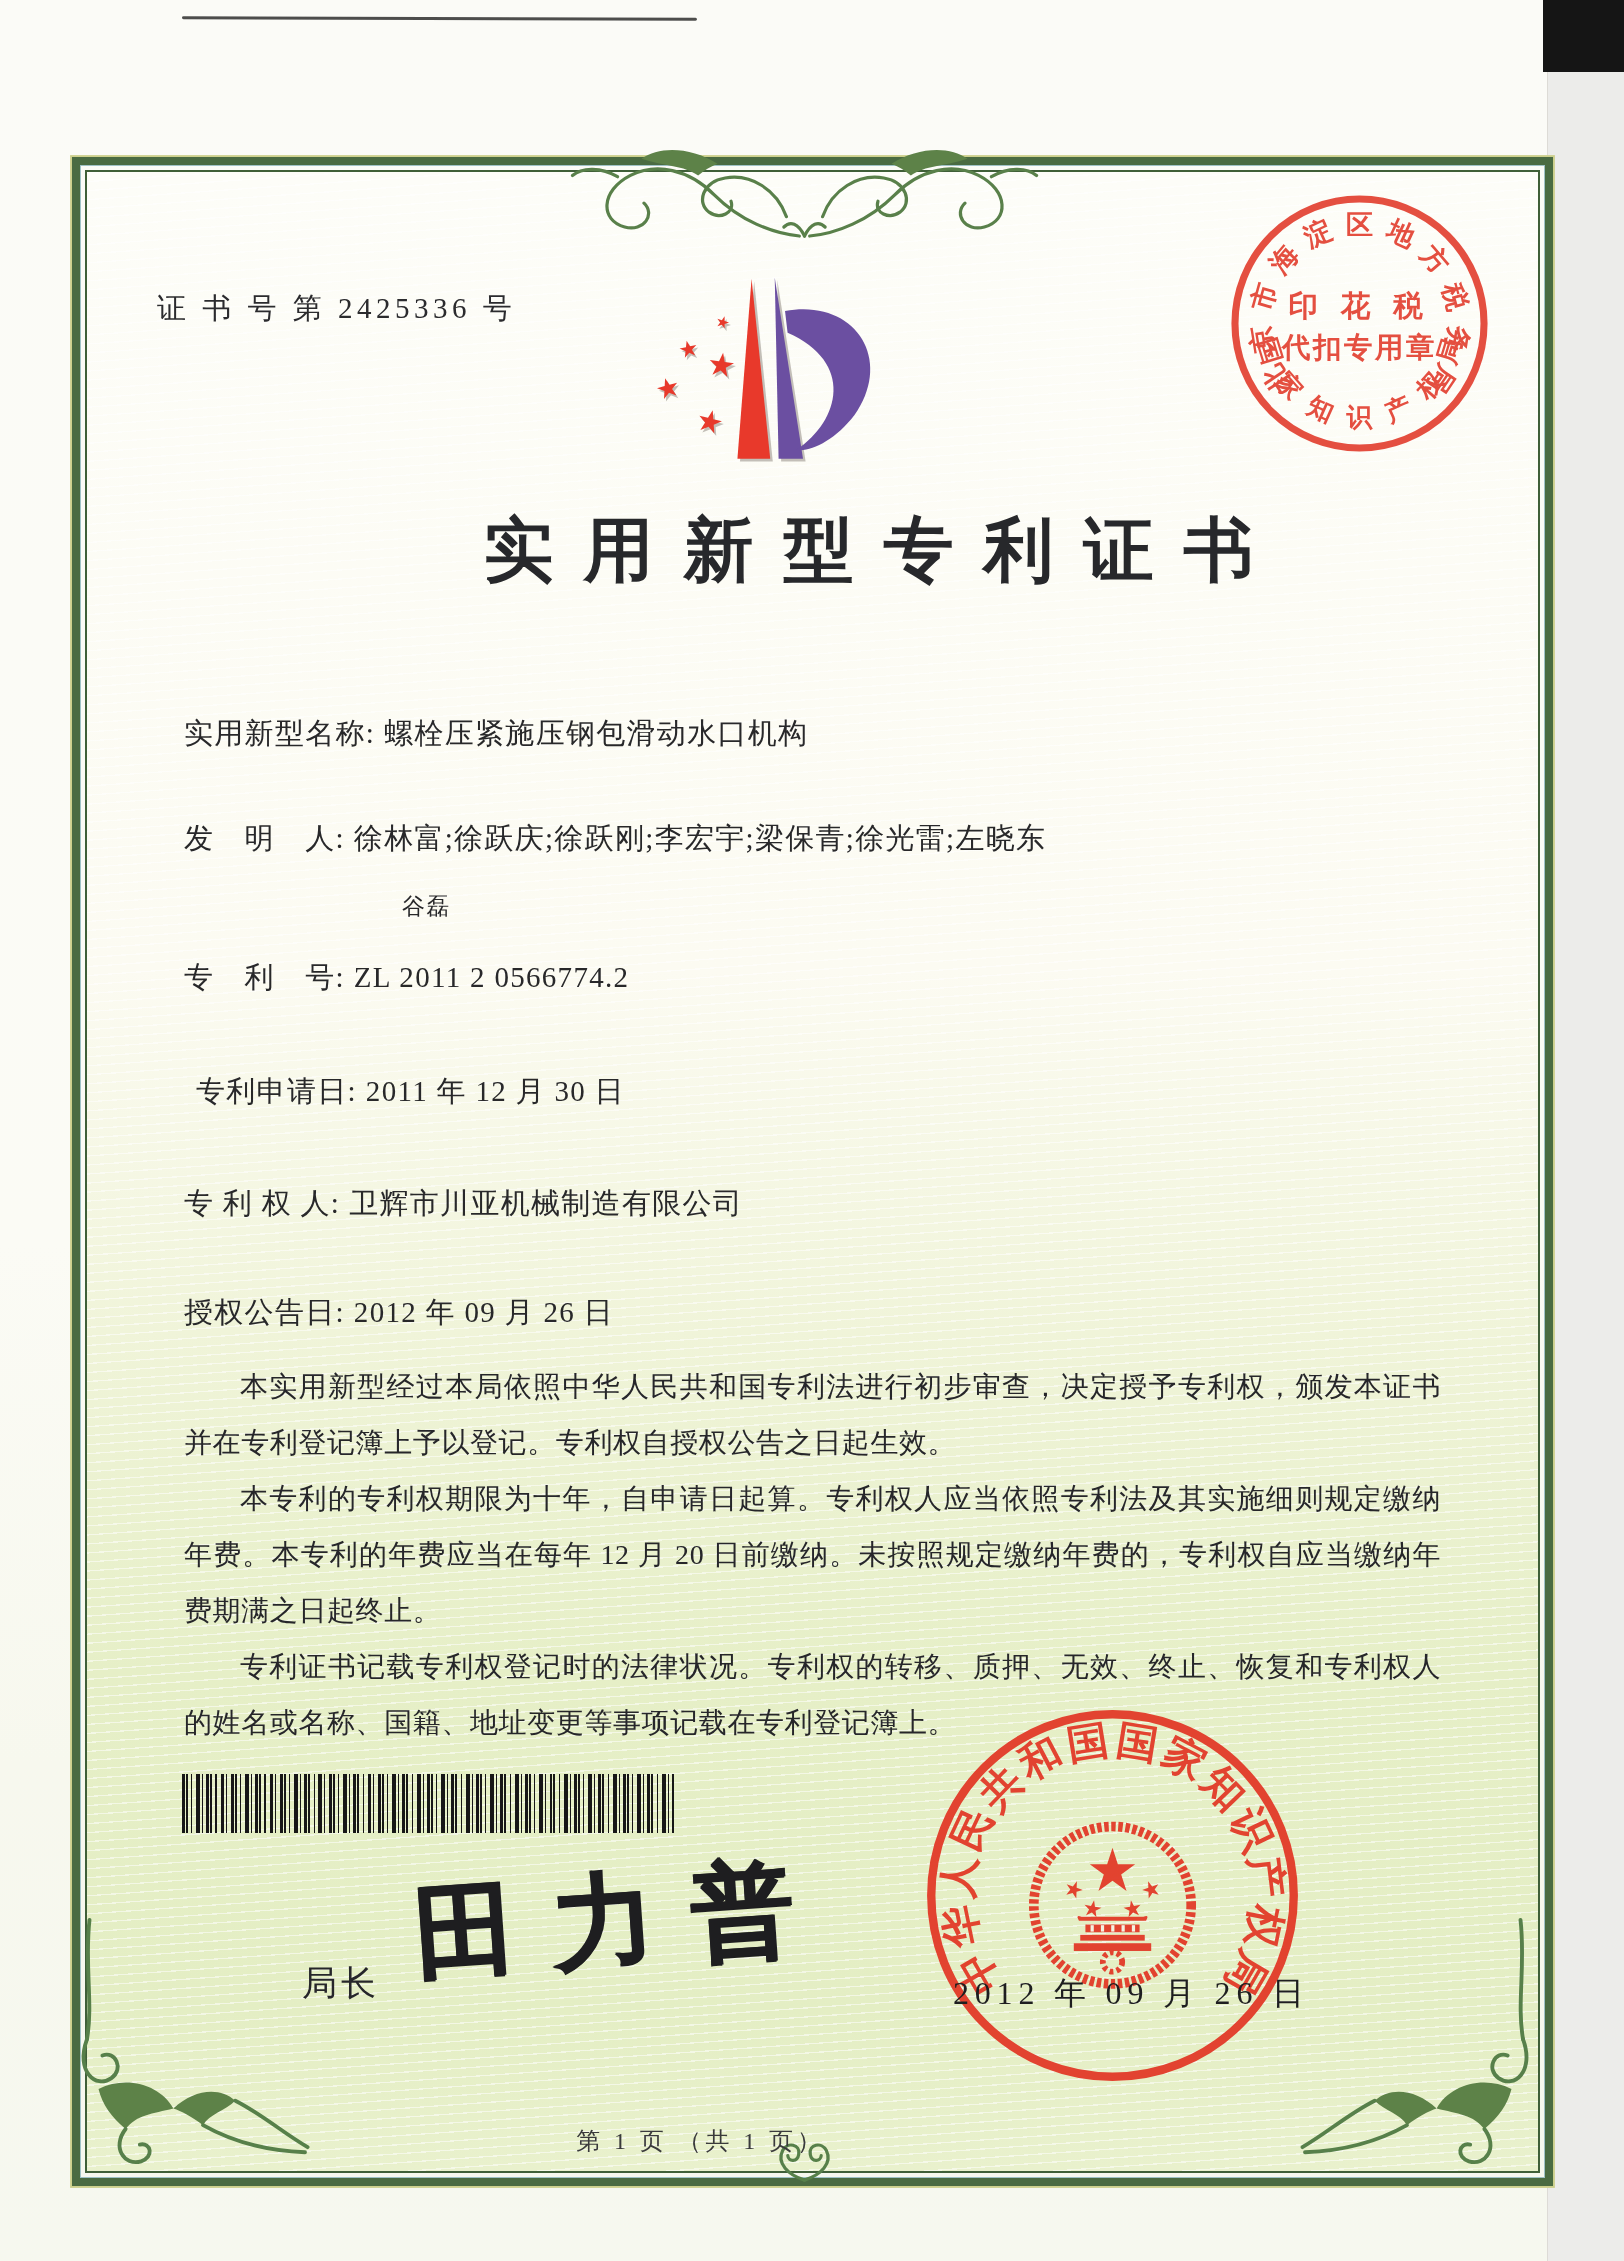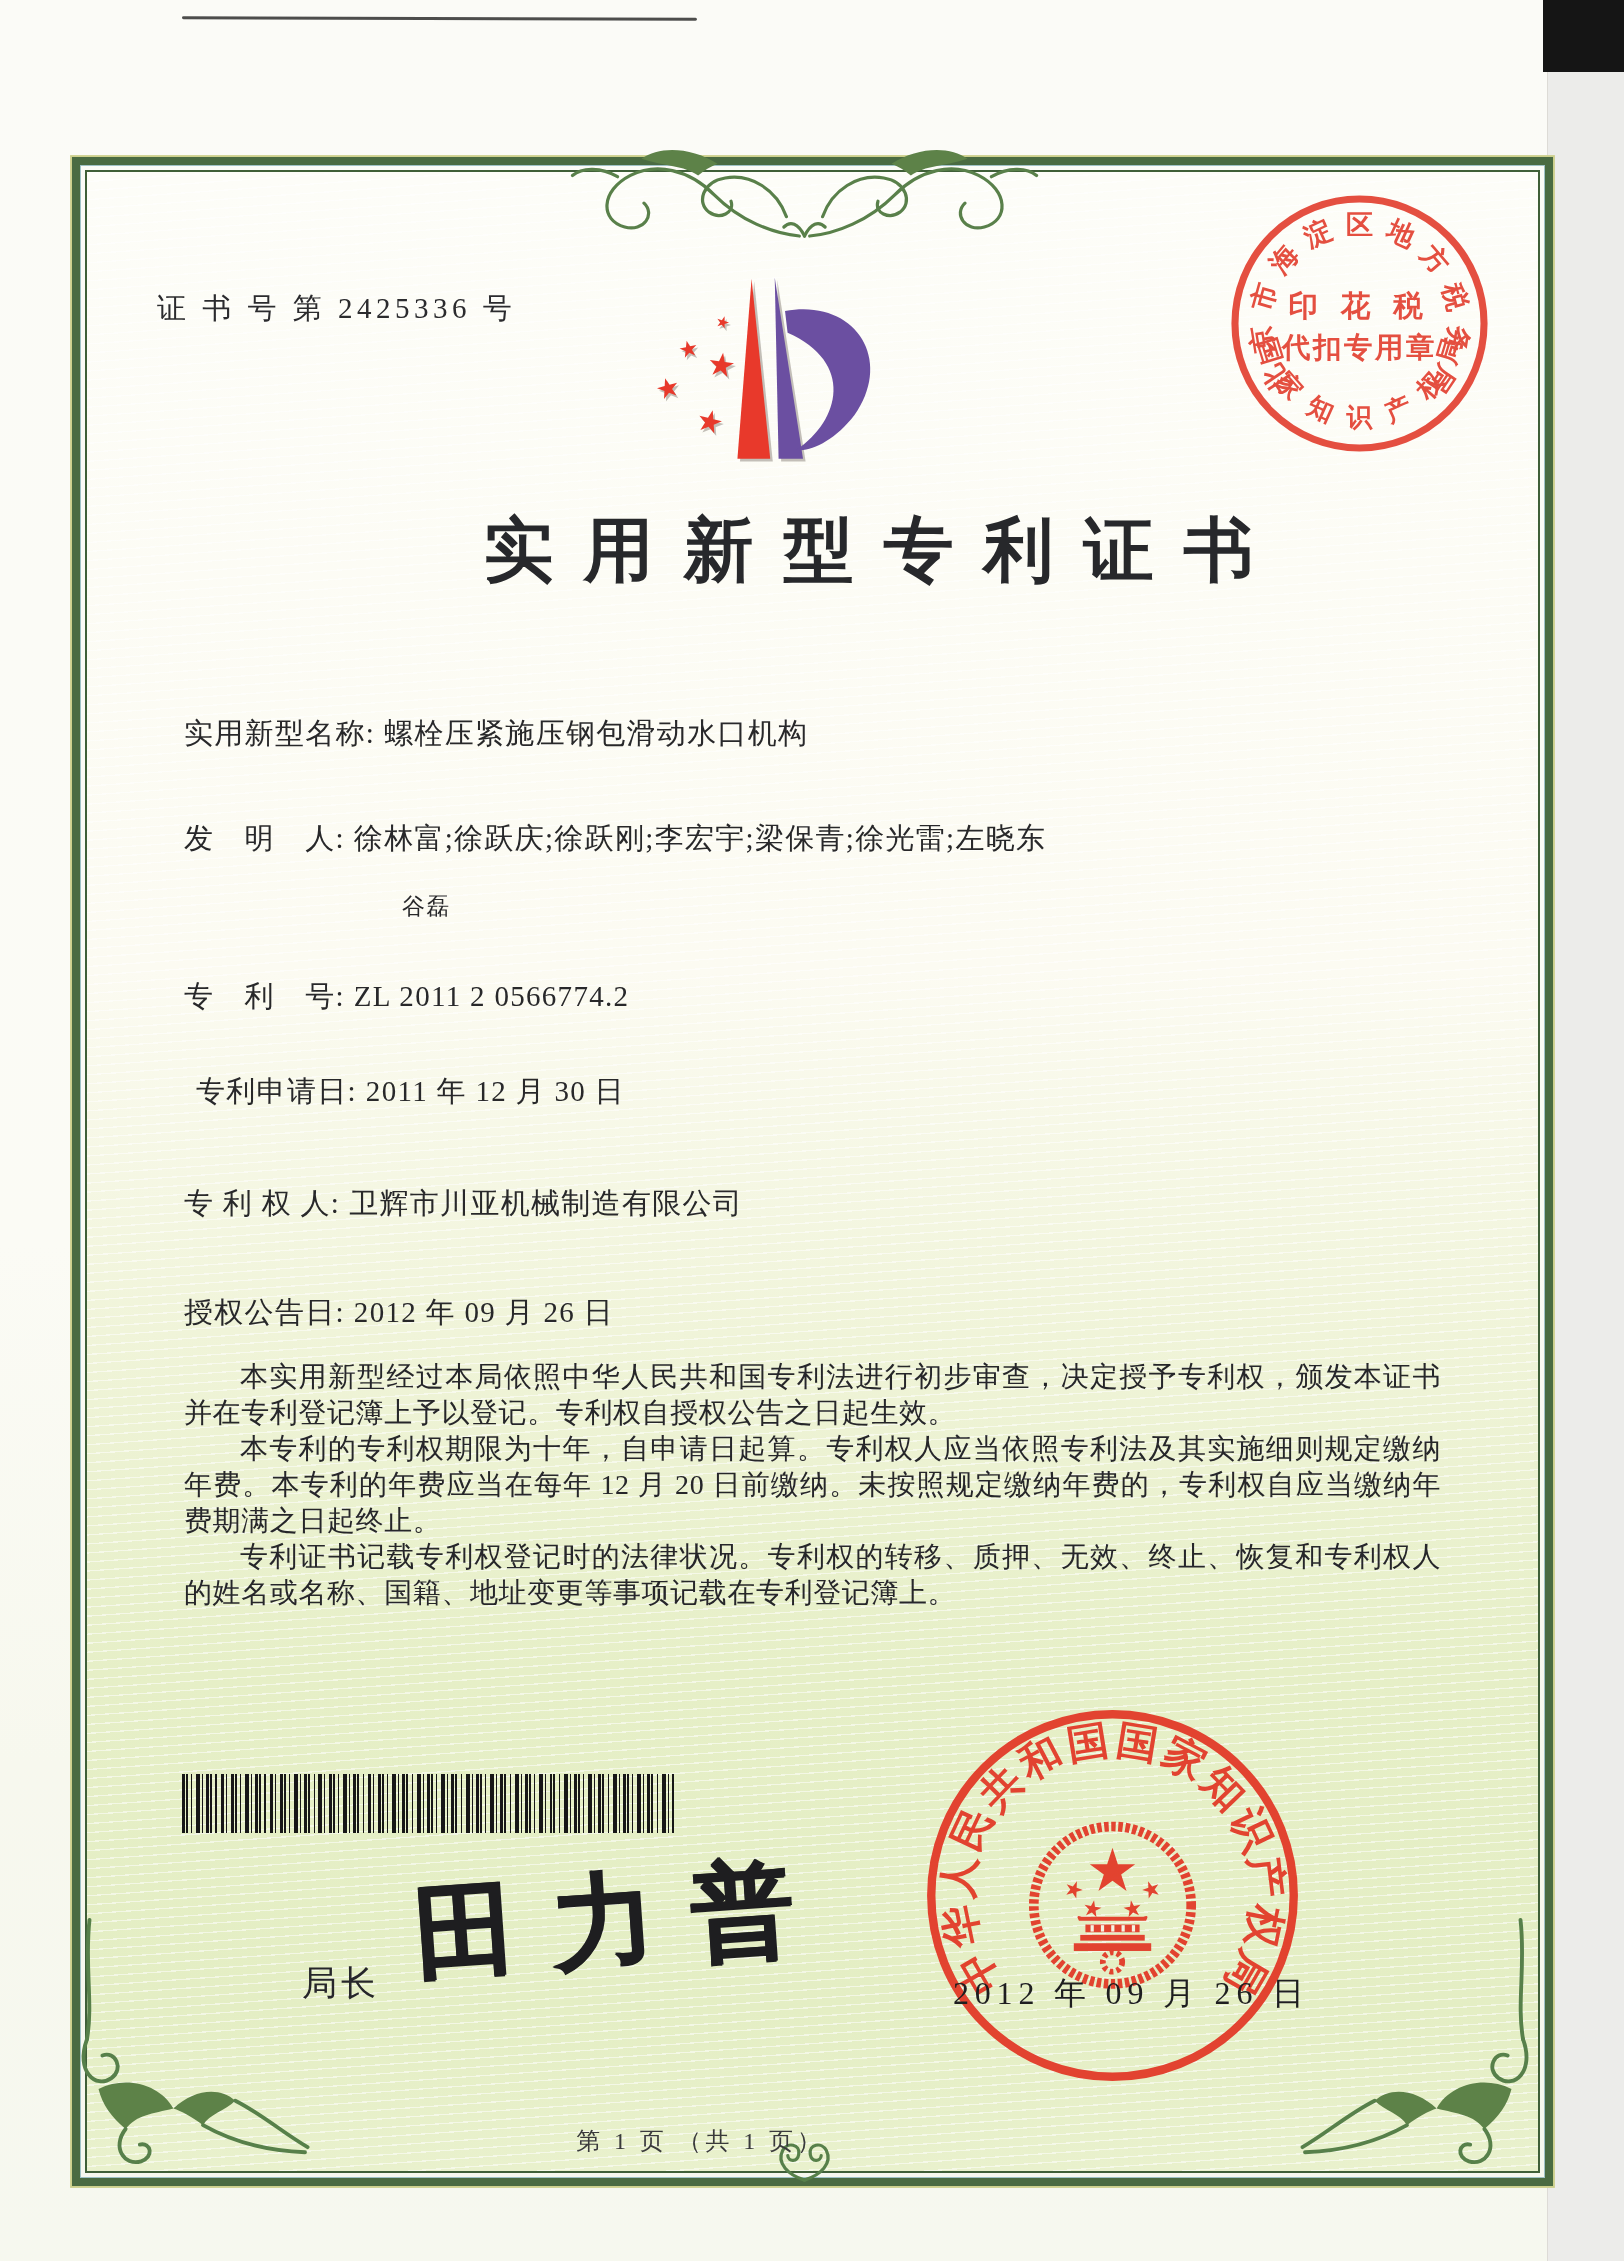--- a/index.html
+++ b/index.html
@@ -37,21 +37,21 @@
   .cert-no{left:157px;top:289px;font-size:29px;letter-spacing:4.5px;color:#2b2b2e;}
   .title{
     left:72px;top:504px;width:1593px;text-align:center;
     font-size:70px;font-weight:700;color:#27282b;letter-spacing:30px;text-indent:30px;
   }
   .row{left:184px;font-size:29px;color:#28282a;letter-spacing:1.3px;white-space:nowrap;text-align:right;}
   .row .lbl{margin-right:9px;}
   .row2{left:402px;font-size:23px;color:#28282a;letter-spacing:1.3px;}
   .bodytext{
     left:184px;top:1359px;width:1257px;
-    font-size:28px;line-height:36px;color:#26262a;text-align:justify;letter-spacing:0.6px;
+    font-size:28px;line-height:56px;color:#26262a;text-align:justify;letter-spacing:0.6px;
   }
   .bodytext p{margin:0;text-indent:2em;}
   .barcode{
     left:182px;top:1774px;width:492px;height:59px;
     background:repeating-linear-gradient(90deg,
       #171717 0 2.6px,rgba(0,0,0,0) 2.6px 3.9px,
       #171717 3.9px 5.8px,rgba(0,0,0,0) 5.8px 9px,
       #171717 9px 10.3px,rgba(0,0,0,0) 10.3px 14px,
       #171717 14px 18px,rgba(0,0,0,0) 18px 20px,
       #171717 20px 21px,rgba(0,0,0,0) 21px 24.5px);
@@ -179,21 +179,21 @@
 
   <div class="abs row" style="top:714px;">
     <span class="lbl">实用新型名称:</span><span>螺栓压紧施压钢包滑动水口机构</span>
   </div>
   <div class="abs row" style="top:819px;font-family:Liberation Serif, serif;">
     <span class="lbl">发　明　人:</span><span>徐林富;徐跃庆;徐跃刚;李宏宇;梁保青;徐光雷;左晓东</span>
   </div>
   <div class="abs row2" style="top:891px;">
     <span>谷磊</span>
   </div>
-  <div class="abs row" style="top:958px;margin-top:19px;">
+  <div class="abs row" style="top:958px;">
     <span class="lbl">专　利　号:</span><span>ZL 2011 2 0566774.2</span>
   </div>
   <div class="abs row" style="top:1072px;margin-left:12px;">
     <span class="lbl">专利申请日:</span><span>2011 年 12 月 30 日</span>
   </div>
   <div class="abs row" style="top:1184px;">
     <span class="lbl">专 利 权 人:</span><span>卫辉市川亚机械制造有限公司</span>
   </div>
   <div class="abs row" style="top:1293px;">
     <span class="lbl">授权公告日:</span><span>2012 年 09 月 26 日</span>

